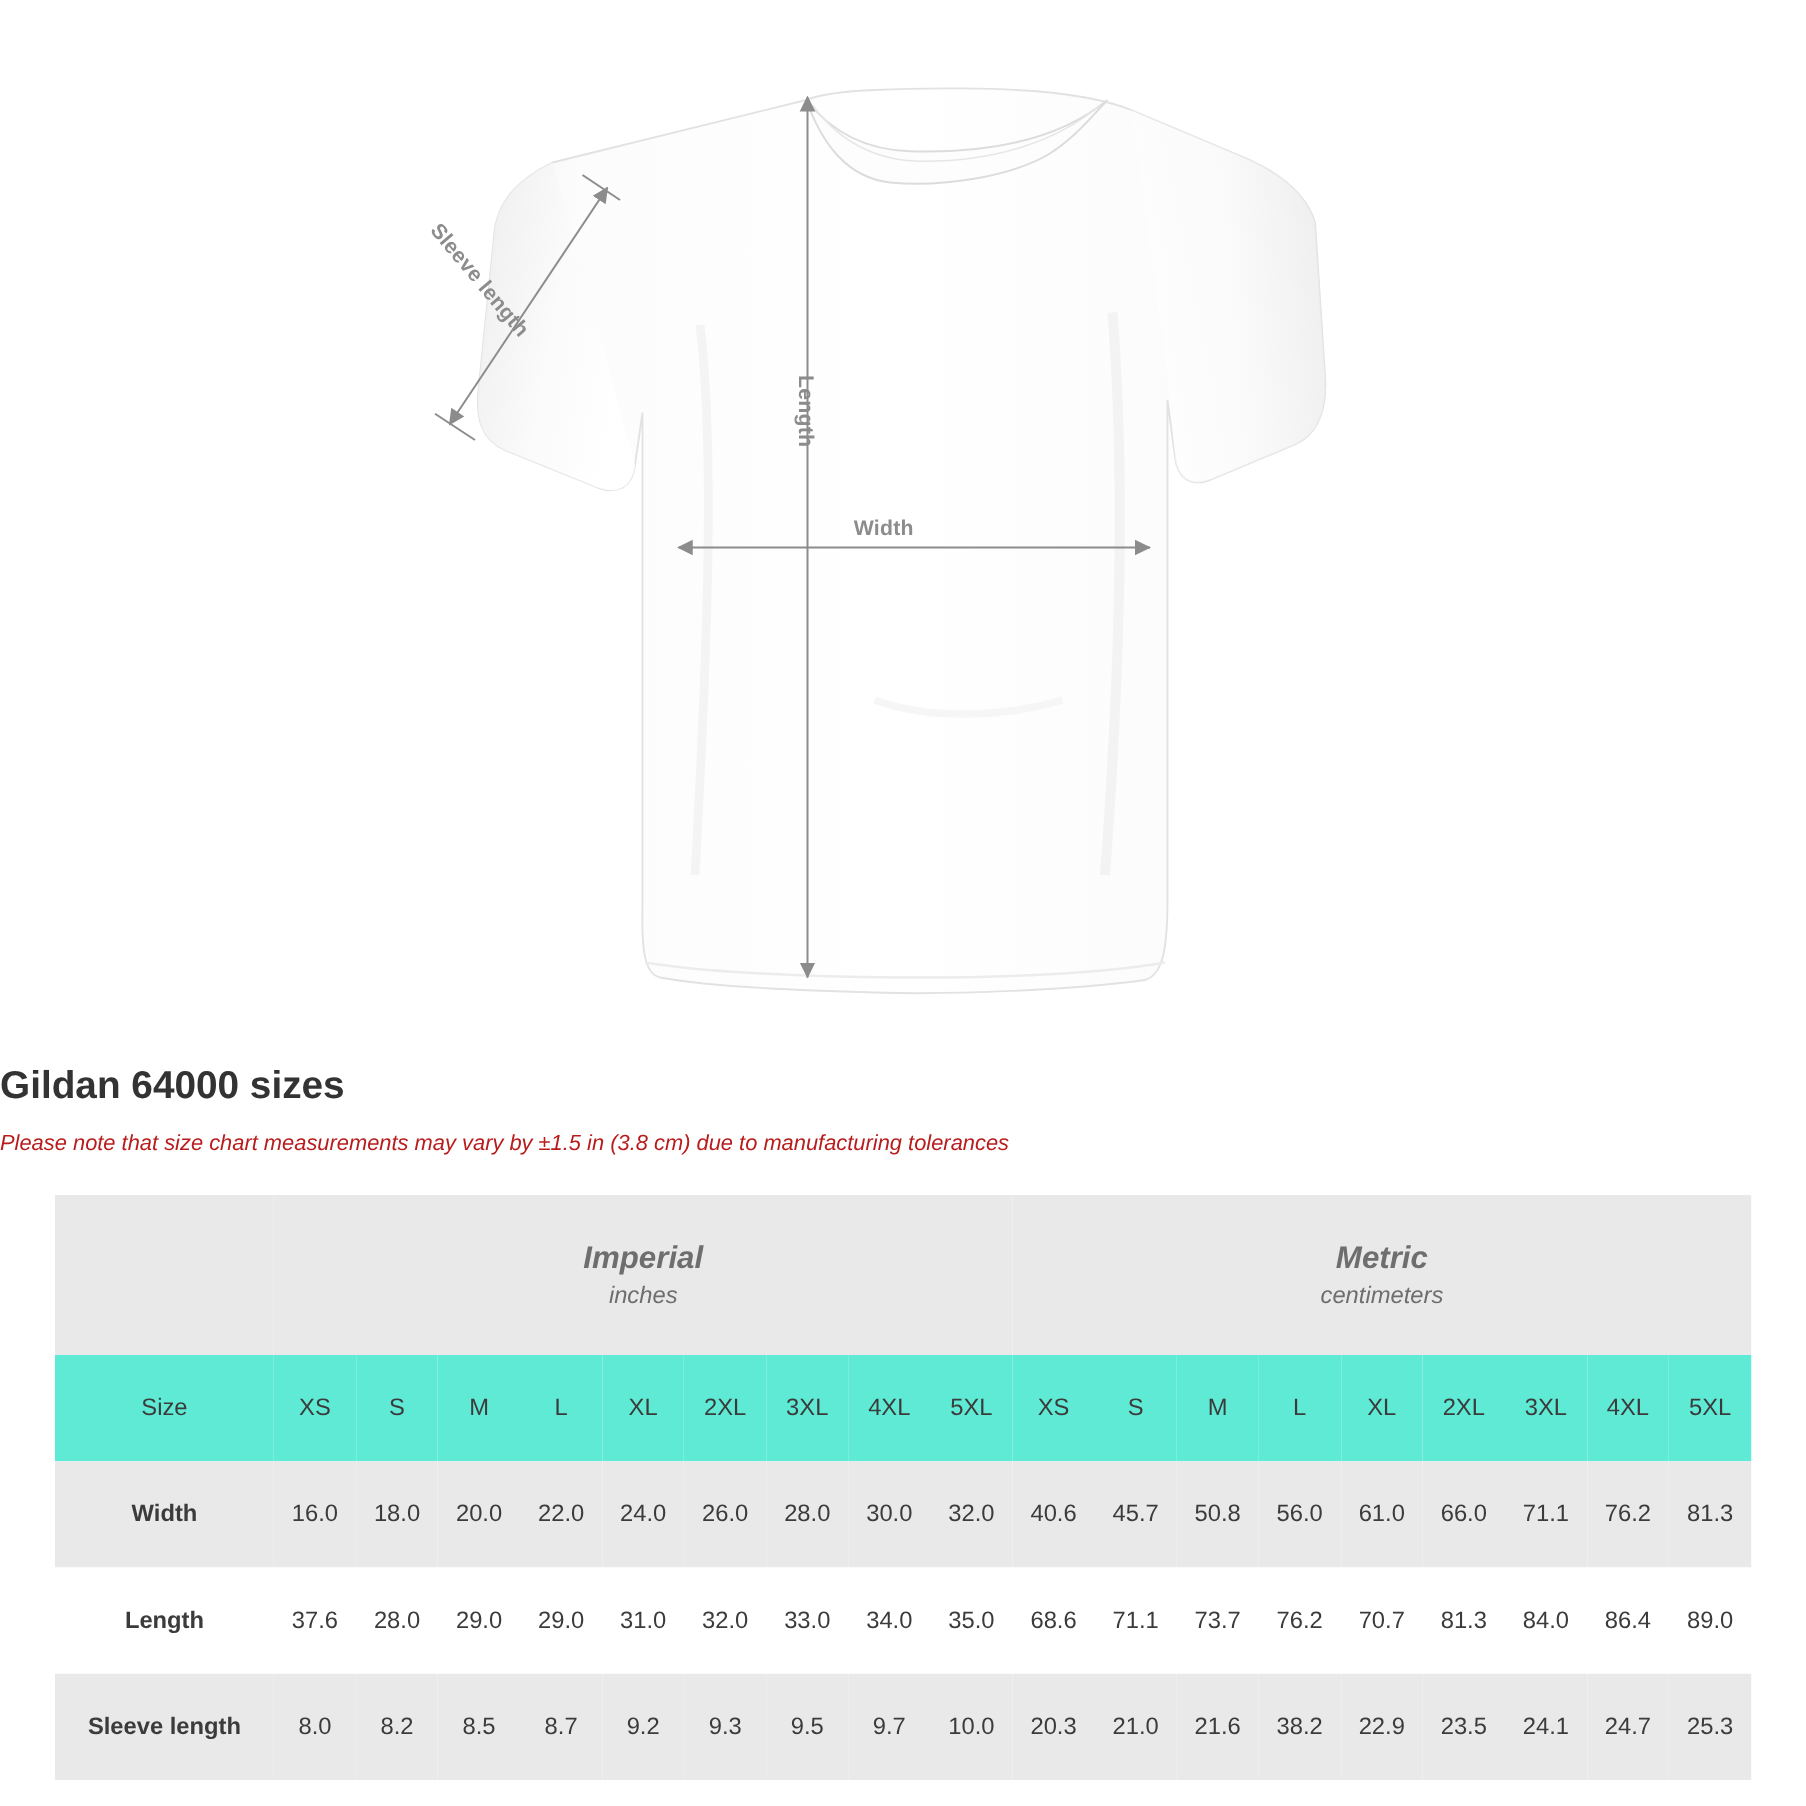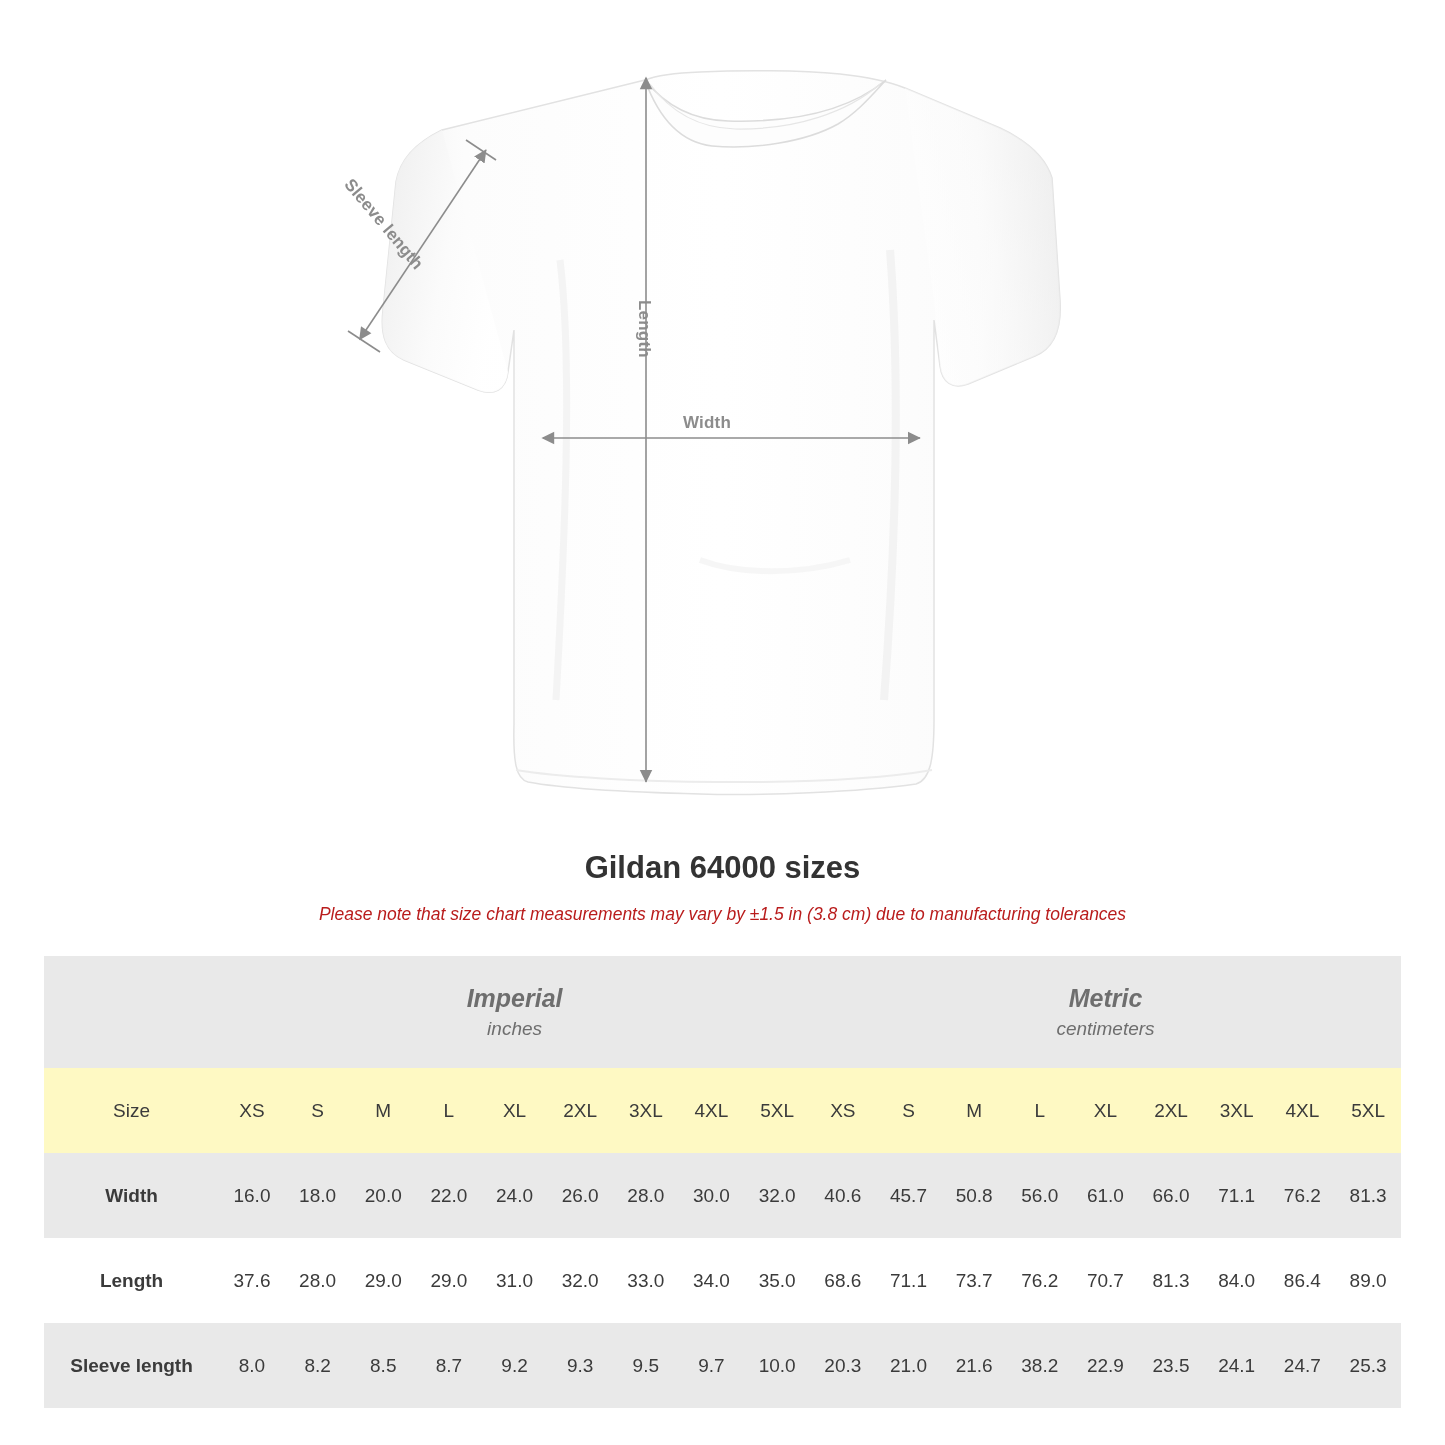--- a/index.html
+++ b/index.html
@@ -52,21 +52,21 @@
     transform: rotate(90deg);
     transform-origin: left top;
   }
   .label-width {
     left: 683px;
     top: 413px;
   }
 
   
   .title-block {
-    text-align: center;
+    text-align: left;
     margin-top: 20px;
   }
   .chart-title {
     font-size: 31px;
     font-weight: bold;
     color: #333333;
     margin: 0;
   }
   .chart-note {
     font-size: 17.5px;
@@ -85,21 +85,21 @@
     table-layout: fixed;
   }
   table.size-table td, table.size-table th {
     text-align: center;
     vertical-align: middle;
     font-weight: normal;
   }
 
   .unit-row td {
     background: #e9e9e9;
-    height: 112px;
+    height: 128px;
     padding: 0;
   }
   .unit-sys {
     font-size: 25px;
     font-style: italic;
     font-weight: bold;
     color: #6e6e6e;
     line-height: 1.15;
   }
   .unit-sub {
@@ -107,21 +107,21 @@
     font-style: italic;
     color: #6e6e6e;
     padding-top: 6px;
   }
 
   .head-row td {
     height: 83px;
     font-size: 19px;
     font-weight: bold;
     color: #3b3b3b;
-    background: #fef9c3;
+    background: #5eead4;
   }
   .head-row td.rowlabel {
     font-size: 19px;
   }
 
   .data-row td {
     height: 83px;
     font-size: 19px;
     color: #3b3b3b;
   }

